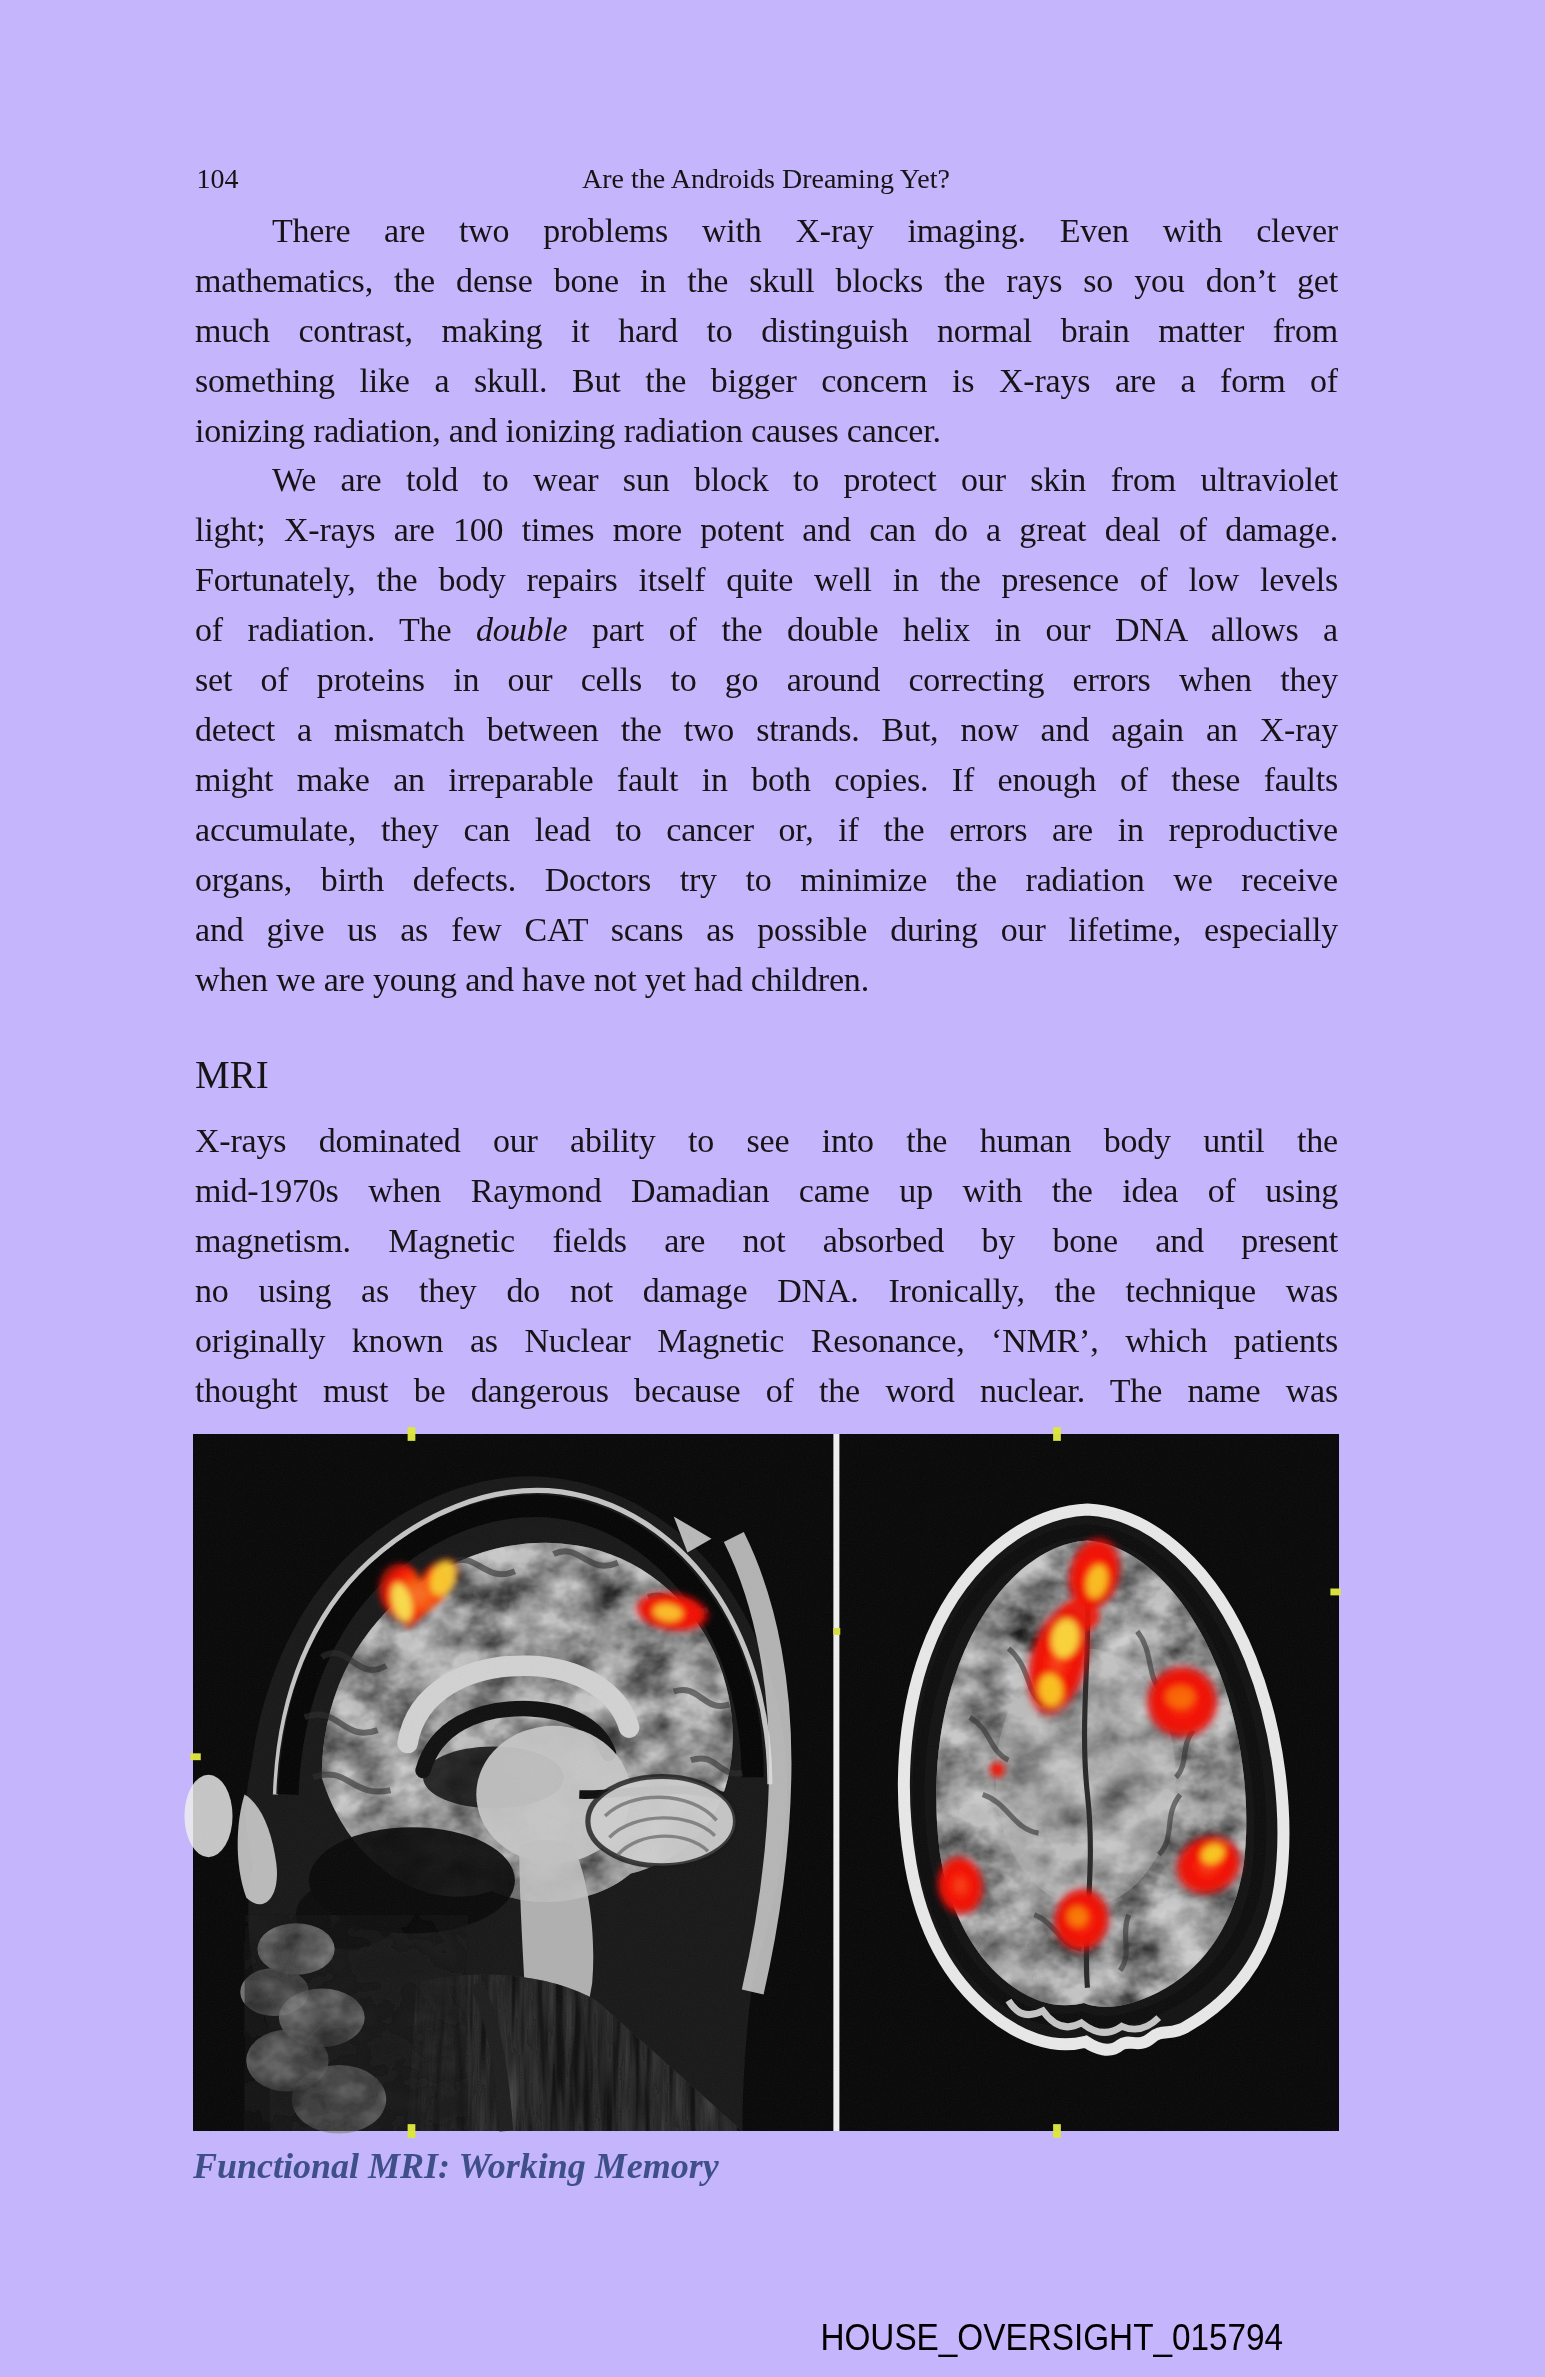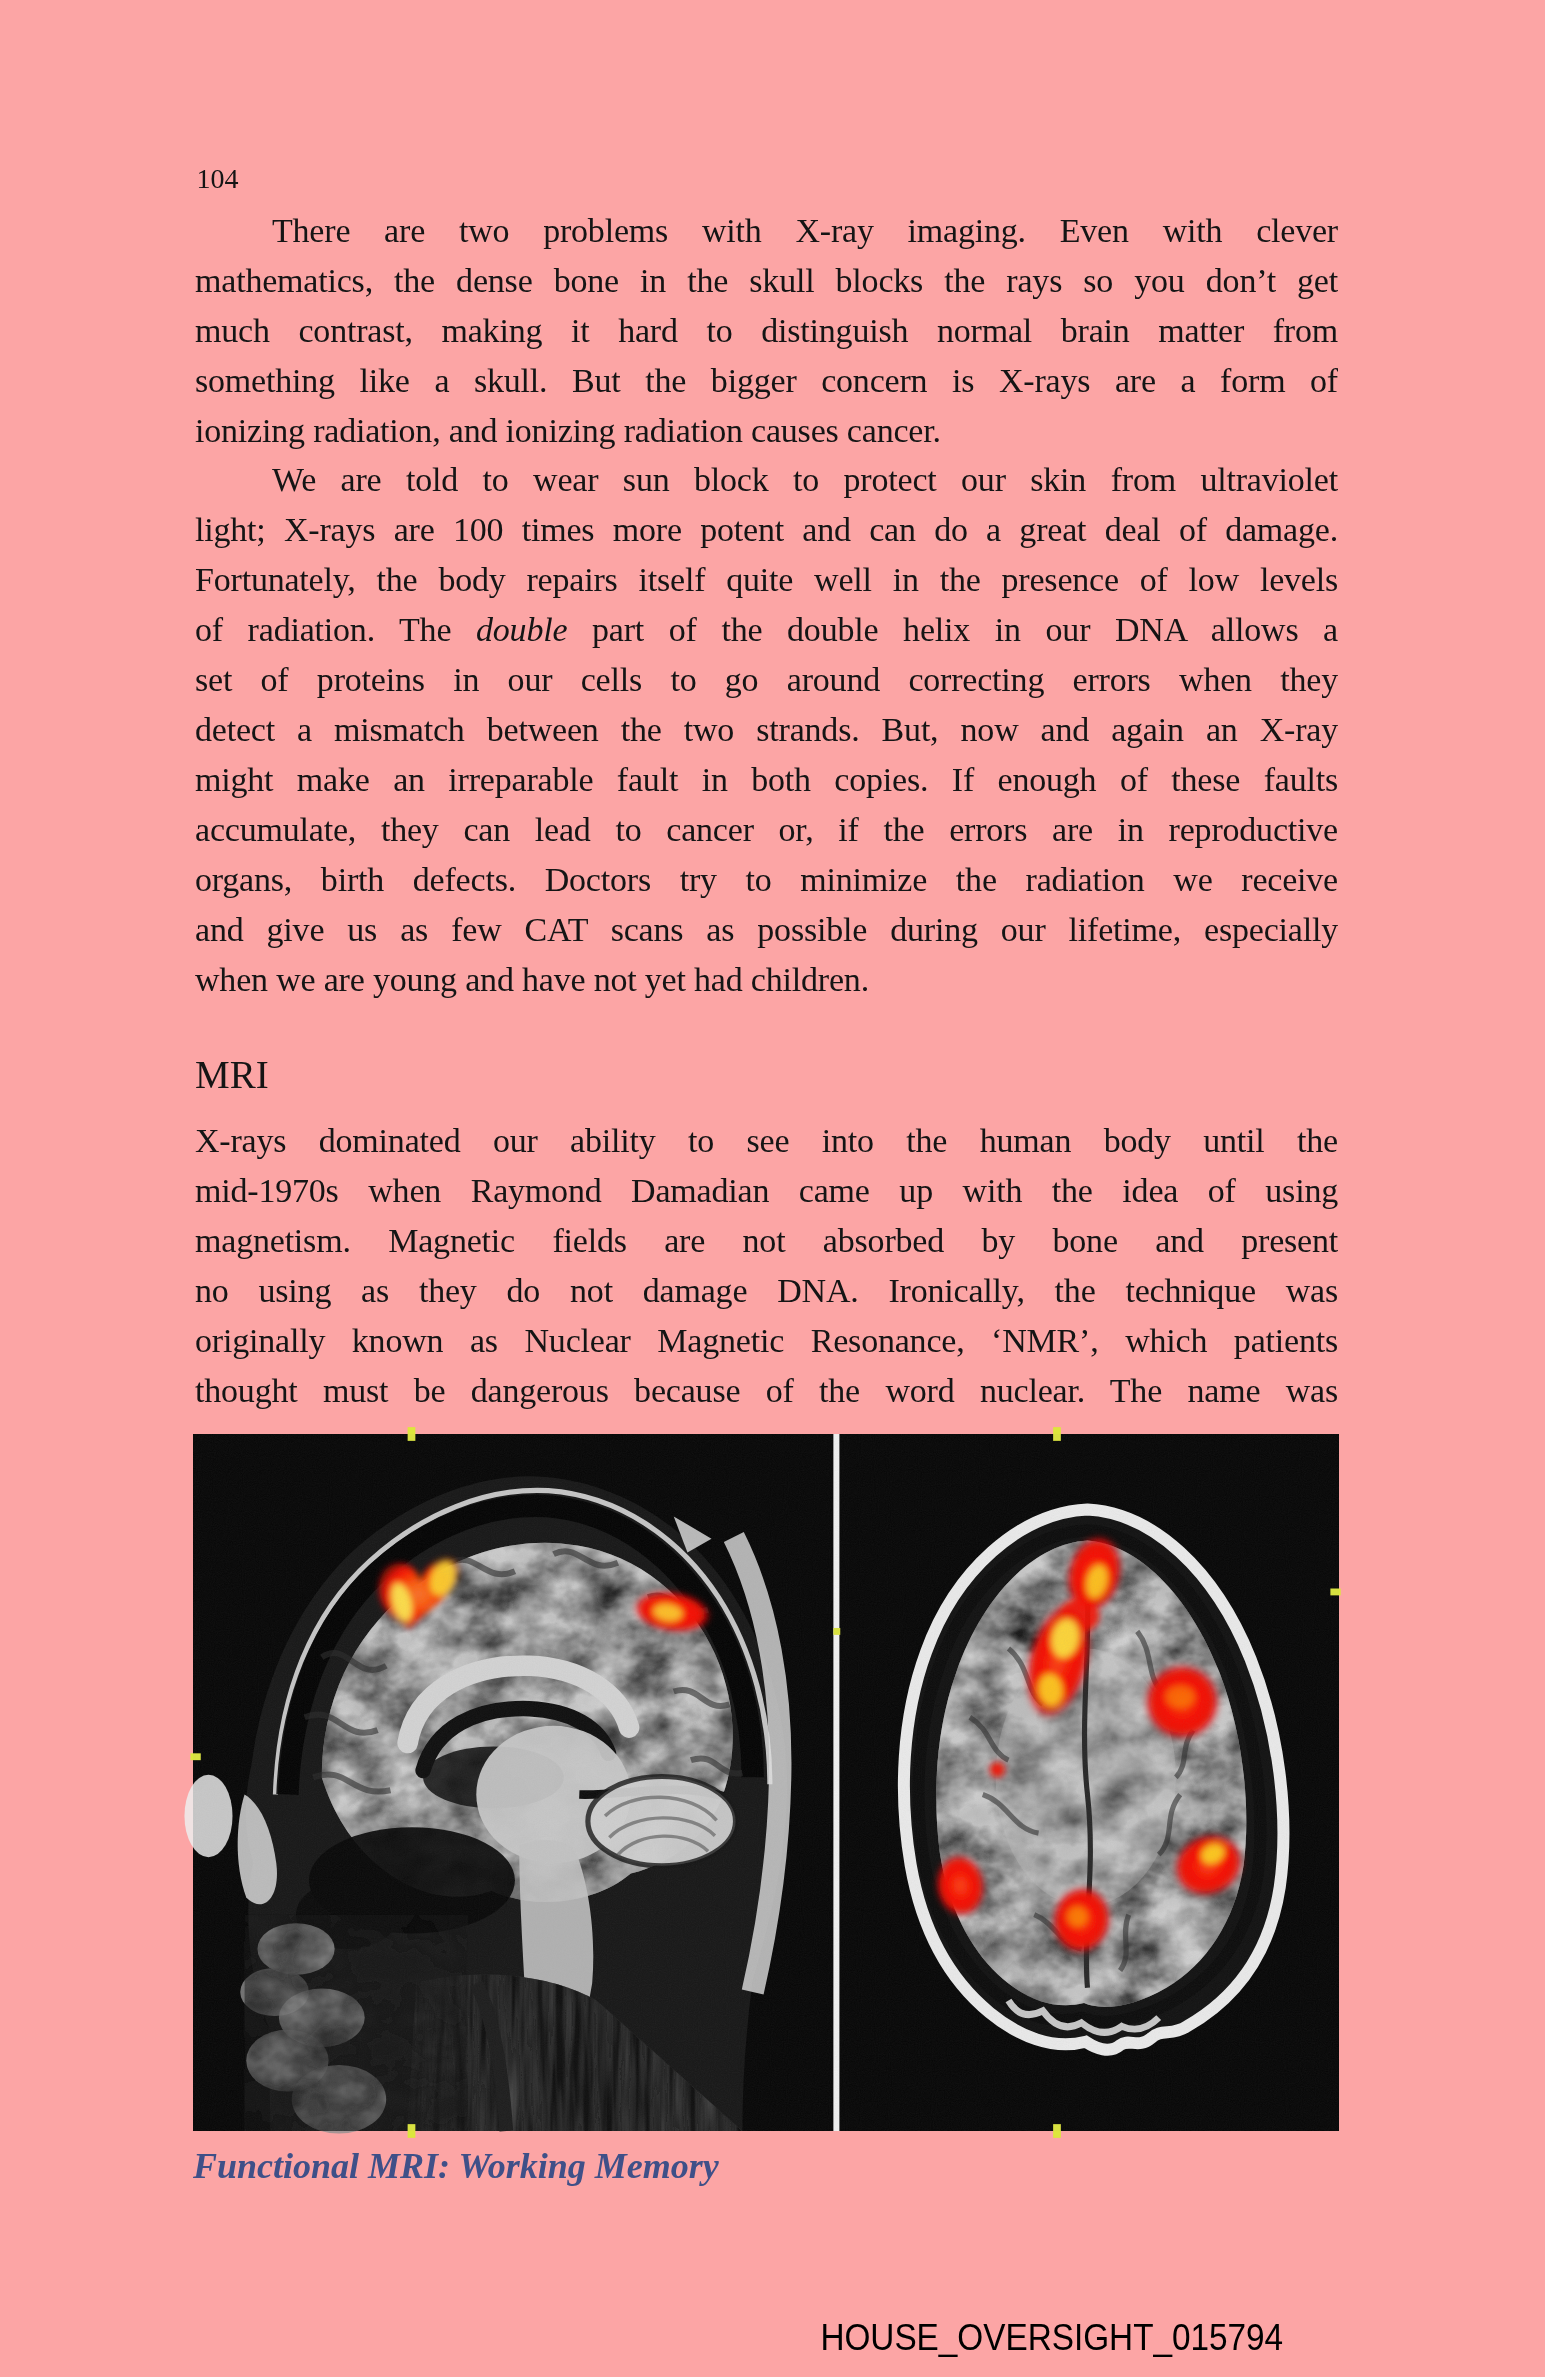--- a/index.html
+++ b/index.html
@@ -1,20 +1,20 @@
 <!DOCTYPE html>
 <html style="font-size:13.7px"><head>
 <meta charset="utf-8">
 <style>
   html, body { margin: 0; padding: 0; background: #ffffff; }
   .page {
     position: relative;
     width: 1545px;
     height: 2377px;
-    background: #fca5a5;
+    background: #c4b5fd;
     font-family: "Liberation Serif", serif;
     color: #151515;
     overflow: hidden;
   }
   .running-head {
     position: absolute;
     left: 193px;
     top: 163px;
     width: 1146px;
     height: 38px;
@@ -85,20 +85,21 @@
     white-space: nowrap;
   }
 </style>
 </head>
 <body>
 
 <div class="page">
 
   <div class="running-head">
     <span class="page-number">104</span>
+    <span class="book-title">Are the Androids Dreaming Yet?</span>
   </div>
 
   <div class="textblock" style="top:206px">
     <div class="line indent">There are two problems with X-ray imaging. Even with clever</div>
     <div class="line">mathematics, the dense bone in the skull blocks the rays so you don’t get</div>
     <div class="line">much contrast, making it hard to distinguish normal brain matter from</div>
     <div class="line">something like a skull. But the bigger concern is X-rays are a form of</div>
     <div class="line last">ionizing radiation, and ionizing radiation causes cancer.</div>
   </div>
 

